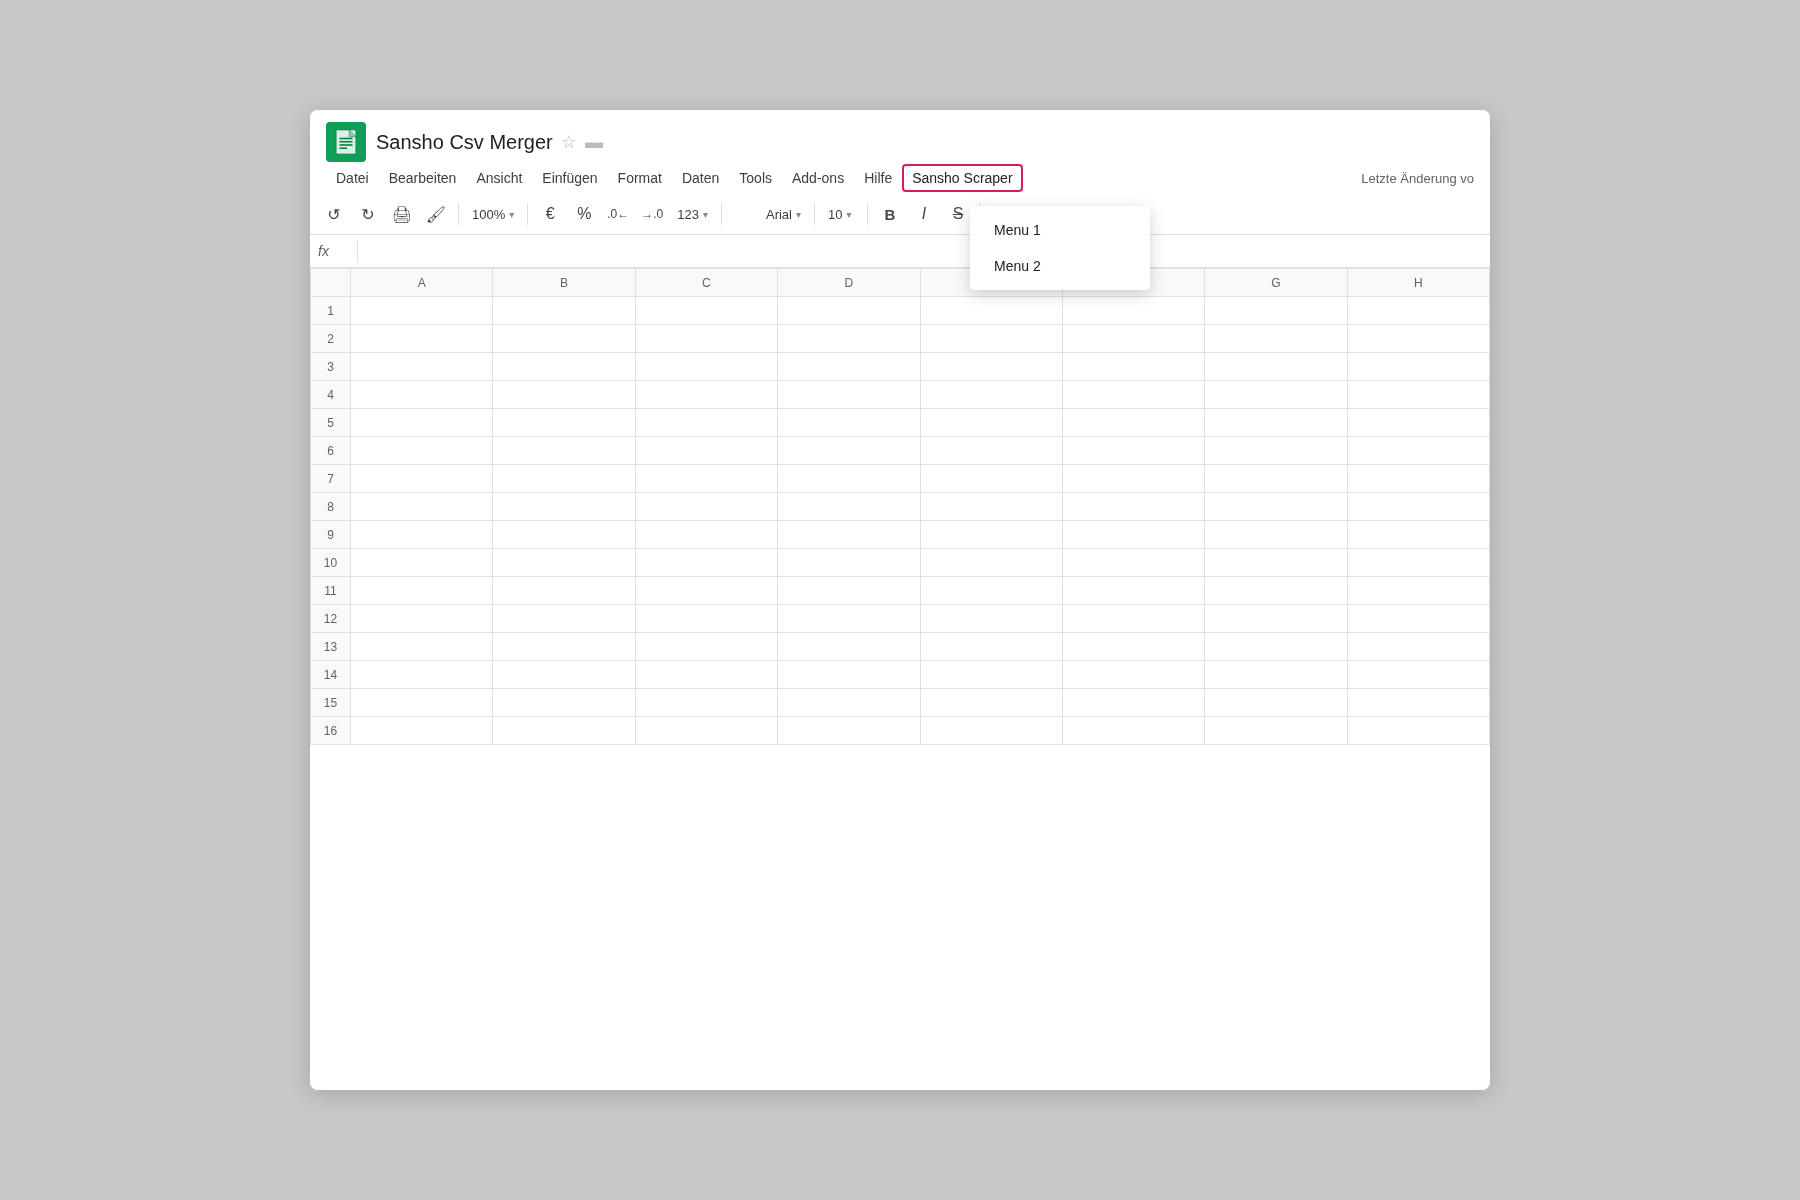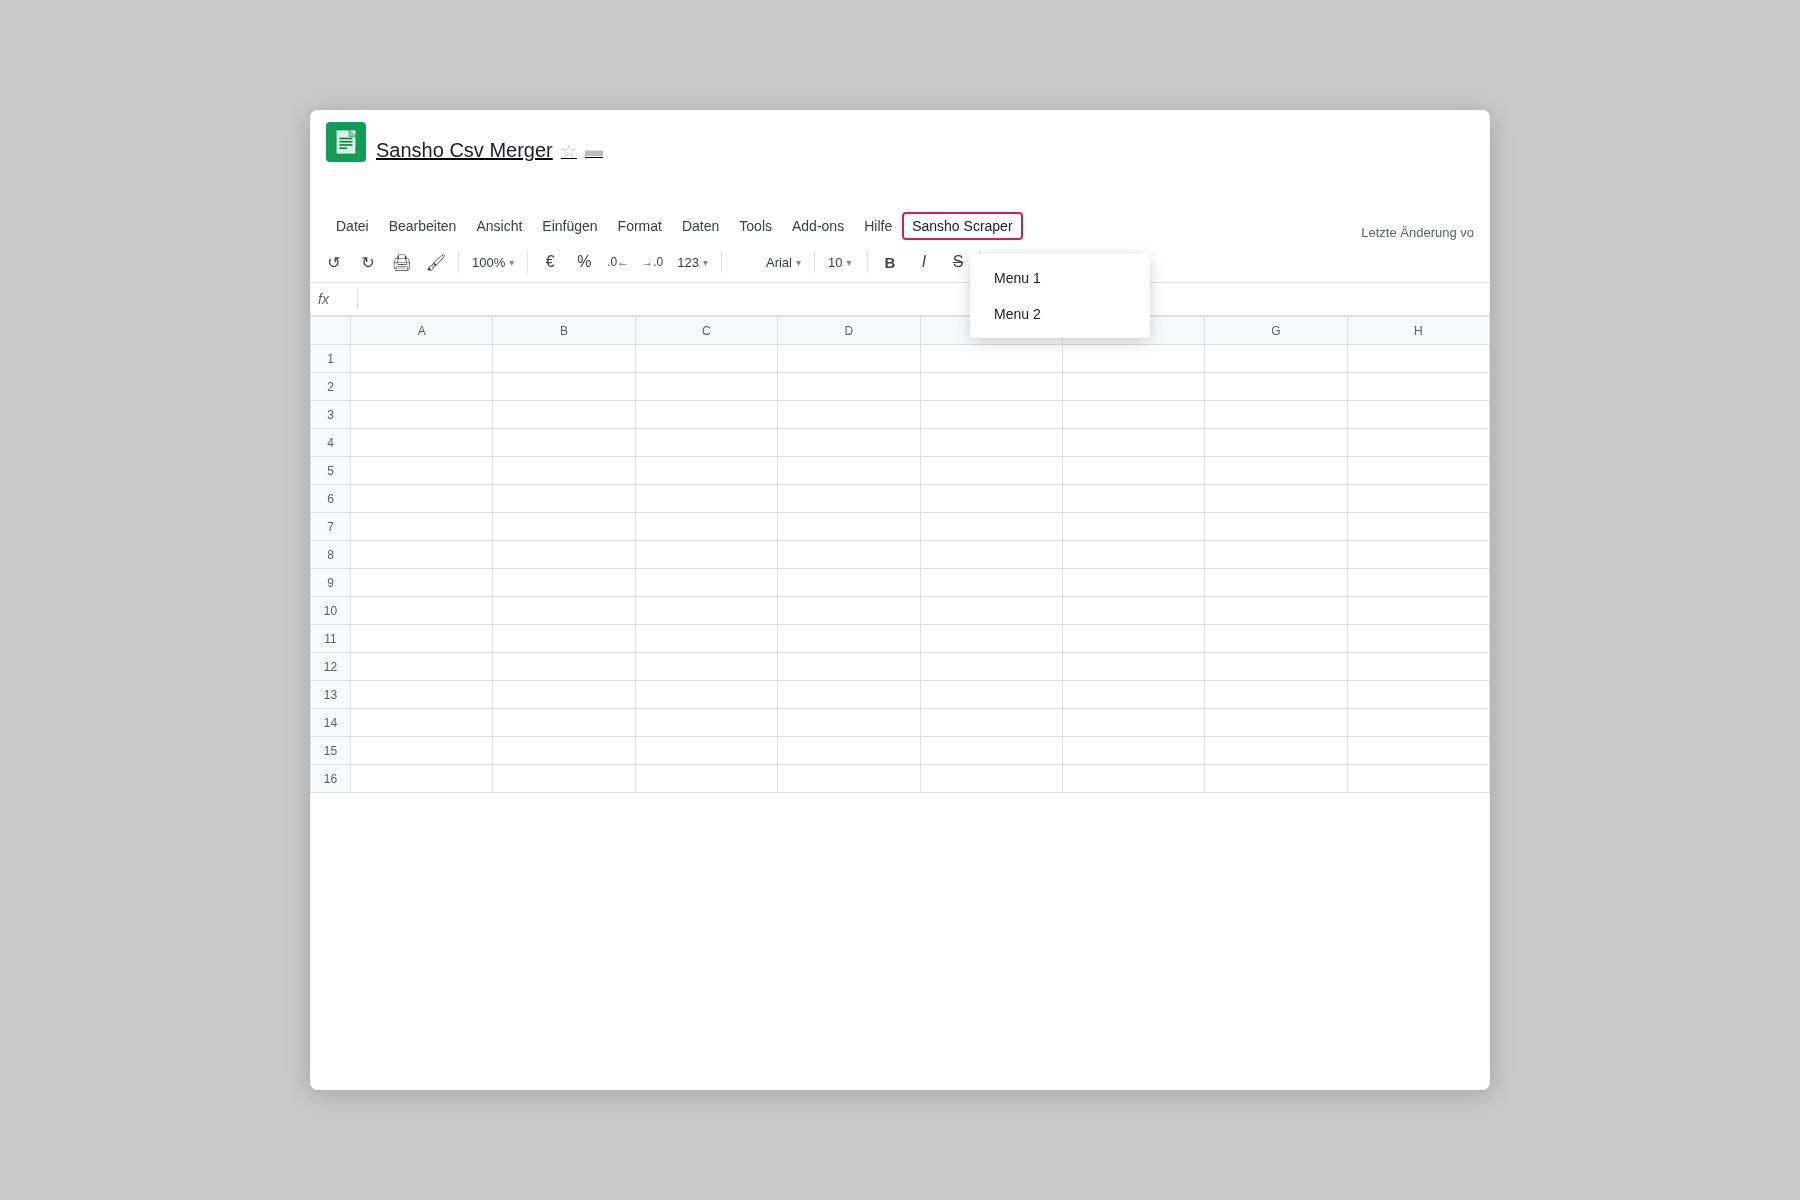--- a/index.html
+++ b/index.html
@@ -18,25 +18,24 @@
       height: 980px;
       border-radius: 8px;
       box-shadow: 0 4px 24px rgba(0,0,0,0.18);
       display: flex;
       flex-direction: column;
       overflow: hidden;
     }
     
     .title-bar {
       display: flex;
-      align-items: flex-end;
+      align-items: center;
       padding: 12px 16px 0 16px;
       background: #fff;
       gap: 10px;
-      text-decoration: underline;
     }
     .app-icon {
       width: 40px;
       height: 40px;
       background: #0f9d58;
       border-radius: 4px;
       display: flex;
       align-items: center;
       justify-content: center;
       flex-shrink: 0;
@@ -61,26 +60,25 @@
       color: #202124;
     }
     .star-icon, .folder-icon {
       color: #bbb;
       font-size: 18px;
       cursor: pointer;
     }
     
     .menu-bar {
       display: flex;
-      align-items: flex-end;
+      align-items: center;
       padding: 2px 16px;
       background: #fff;
       gap: 0;
       position: relative;
-      margin-top: 48px;
     }
     .menu-item {
       padding: 6px 10px;
       font-size: 14px;
       color: #3c4043;
       cursor: pointer;
       border-radius: 4px;
       white-space: nowrap;
     }
     .menu-item.active {

